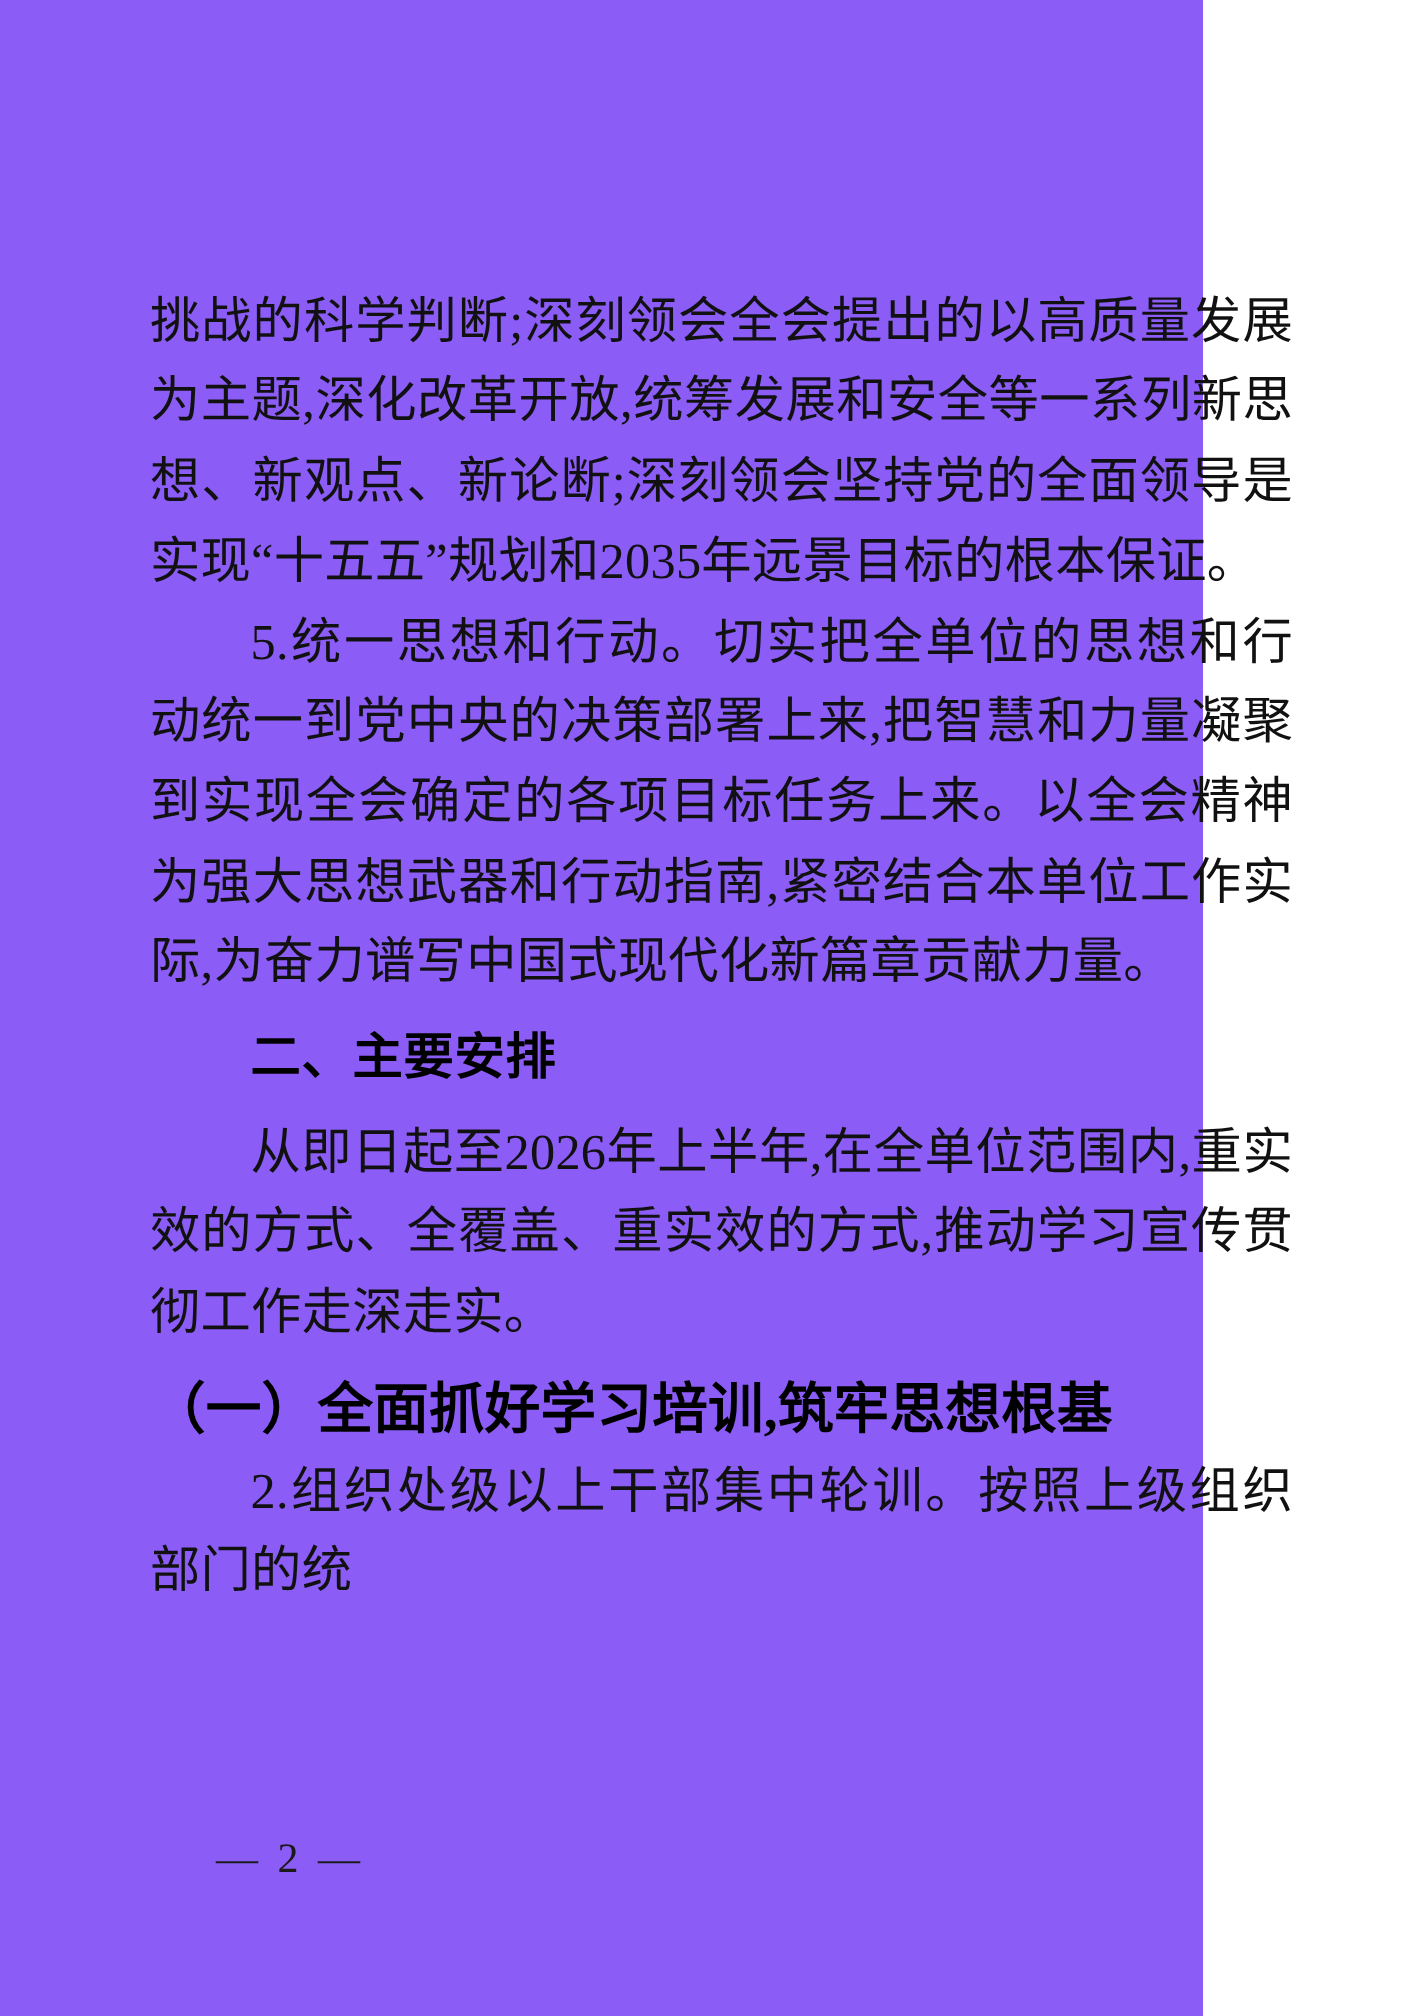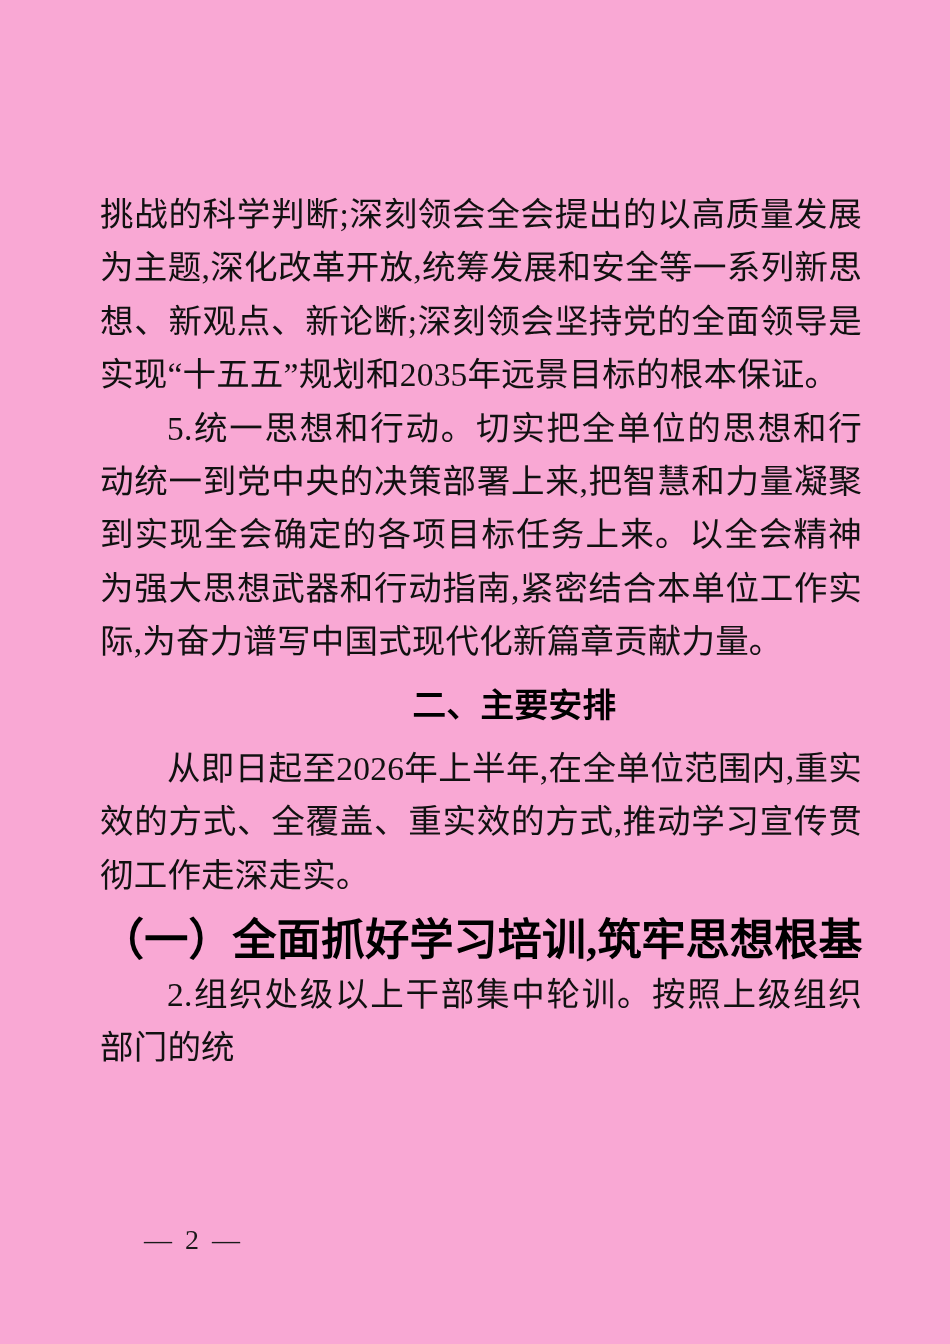--- a/index.html
+++ b/index.html
@@ -16,23 +16,23 @@
     overflow: hidden;
     font-family: "Liberation Serif", "DejaVu Serif", serif;
     color: #000000;
     -webkit-font-smoothing: antialiased;
   }
 
   .page {
     position: absolute;
     left: 0;
     top: 0;
-    width: 950px;
+    width: 802px;
     height: 1344px;
-    background: #f9a8d4;
+    background: #8b5cf6;
   }
 
   
   .content {
     position: absolute;
     left: 100px;
     top: 188px;
     width: 762px;
   }
 
@@ -63,27 +63,26 @@
   .h1-cn {
     font-family: "Liberation Sans", "DejaVu Sans", sans-serif;
     font-size: 33.5px;
     line-height: 53.4px;
     font-weight: 700;
     margin: 0;
     text-indent: 67px;
     letter-spacing: 0.5px;
     color: #000000;
     white-space: nowrap;
-    text-align: center;
   }
 
   
   .h2-cn {
     font-family: "Liberation Serif", "DejaVu Serif", serif;
-    font-size: 44px;
+    font-size: 37px;
     line-height: 53.4px;
     font-weight: 700;
     margin: 0;
     text-indent: 0;
     letter-spacing: 0.2px;
     color: #000000;
     white-space: nowrap;
   }
 
   

